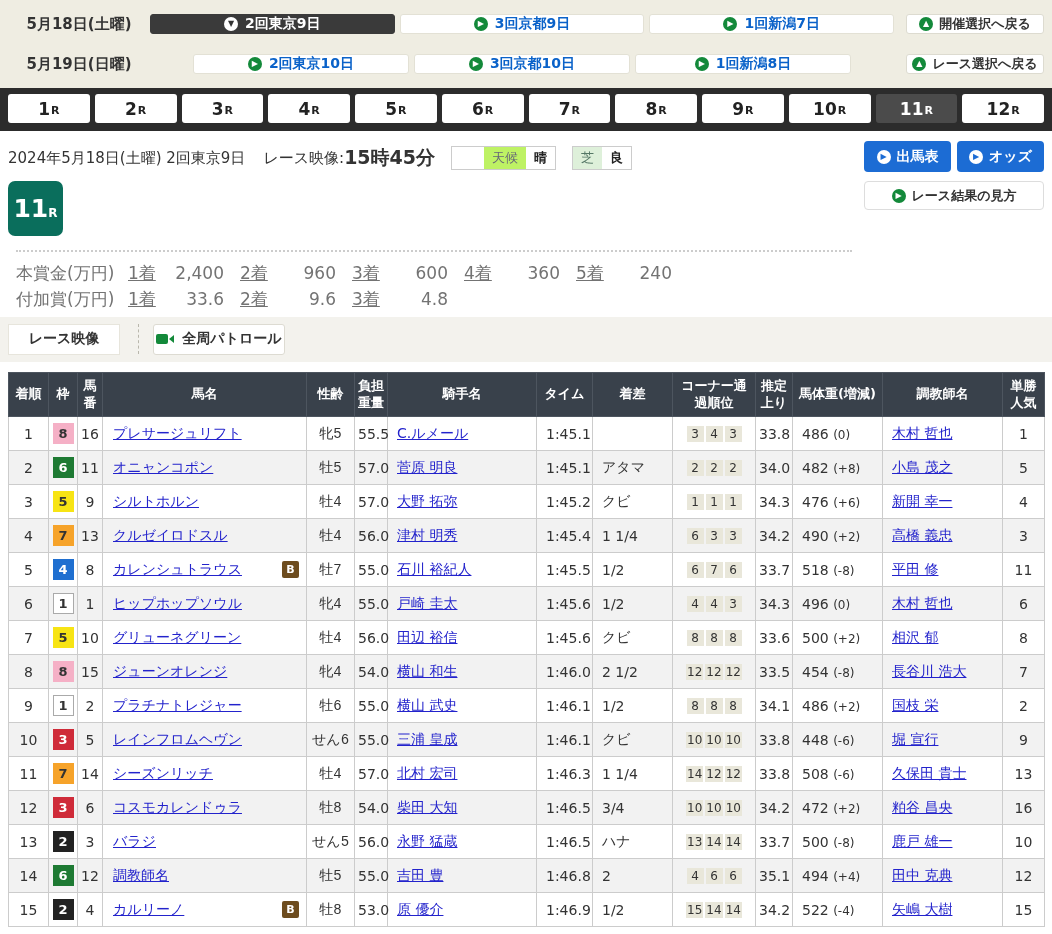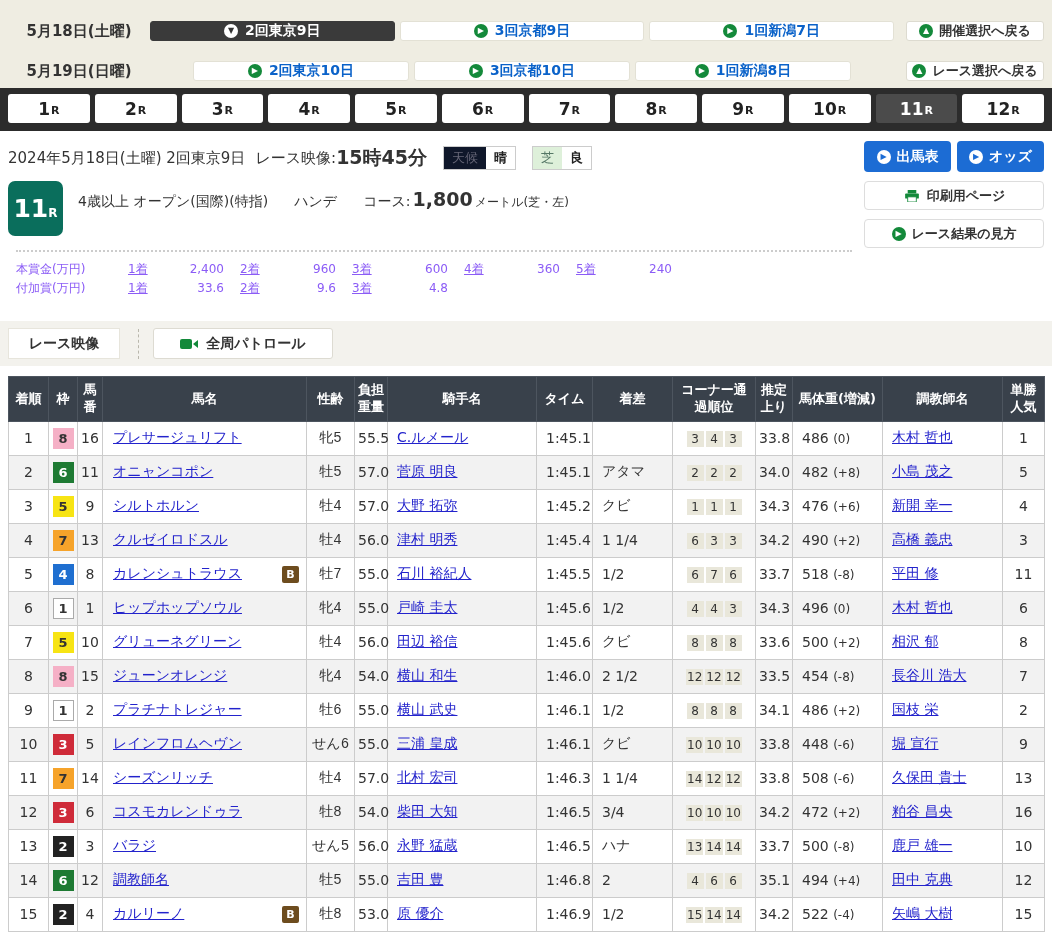--- a/index.html
+++ b/index.html
@@ -5,21 +5,21 @@
   * { box-sizing: border-box; }
   html,body { margin:0; padding:0; }
   body {
     width:1052px; min-height:934px; background:#fff; color:#333;
     font-family:"DejaVu Sans", sans-serif; font-size:14px;
   }
   a { color:#2323cc; text-decoration:underline; }
 
   
   .top-section { background:#efede2; padding:7px 8px 7px; }
-  .date-row { display:flex; align-items:flex-end; height:34px; }
+  .date-row { display:flex; align-items:center; height:34px; }
   .date-row + .date-row { margin-top:6px;gap:43px; }
   .date-label { width:142px; display:flex; align-items:center; justify-content:center;
     font-weight:bold; font-size:15px; color:#333; }
   .venue-tabs { display:flex; gap:5px; flex:1; }
   .venue-tab { flex:1; background:#fff; border:1px solid #e3e1d5; border-radius:3px;
     display:flex; align-items:center; justify-content:center; gap:7px;
     color:#0a62c9; font-weight:bold; font-size:14px; cursor:pointer; }
   .venue-tab.selected { background:#3a3a3a; border-color:#3a3a3a; color:#fff; }
   .top-right-btn { width:138px; margin-left:12px; background:#fff; border:1px solid #dddbd0;
     border-radius:3px; display:flex; align-items:center; justify-content:center; gap:6px;
@@ -35,26 +35,26 @@
   .race-strip { background:#2c2c2c; padding:6px 8px 8px; display:flex; gap:5px; }
   .race-tab { flex:1; height:29px; background:#fff; border-radius:3px; cursor:pointer;
     display:flex; align-items:center; justify-content:center; color:#222; }
   .race-tab .num { font-weight:bold; font-size:17px; }
   .race-tab .suf { font-weight:bold; font-size:11px; margin-left:1px; margin-top:3px; }
   .race-tab.selected { background:#4b4b4b; color:#fff; }
 
   
   .race-header { position:relative; padding:14px 8px 0; }
   .info-line { display:flex; align-items:center; font-size:15px; color:#333; }
-  .info-date { margin-right:10px; }
+  .info-date { margin-right:18px; }
   .start-label { }
   .start-time { font-weight:bold; font-size:19px; }
   .badge-group { display:flex; border:1px solid #ccc; margin-left:16px; font-size:13px; }
   .badge-group .bg-label { padding:2px 8px; color:#667; }
-  .badge-group .bg-label.weather { background:#0f172a; }
+  .badge-group .bg-label.weather { background:#bef264;margin-left:32px; }
   .badge-group .bg-label.turf { background:#def0da; color:#576; }
   .badge-group .bg-value { padding:2px 8px; background:#fff; font-weight:bold; color:#222; }
 
   .actions { position:absolute; right:8px; top:10px; width:180px; display:flex;
     flex-direction:column; gap:9px; }
   .actions-row { display:flex; gap:6px; }
   .btn-blue { flex:1; height:31px; background:#1c6cd4; border-radius:4px; color:#fff;
     font-weight:bold; font-size:14px; display:flex; align-items:center; justify-content:center;
     gap:6px; cursor:pointer; }
   .btn-white { height:29px; background:#fff; border:1px solid #ddd; border-radius:4px;
@@ -70,37 +70,37 @@
   .race-name { font-size:26px; font-weight:bold; letter-spacing:3px; color:#333; }
   .race-conditions { margin-top:7px; font-size:14px; color:#333; display:flex;
     align-items:baseline; }
   .cond-part { margin-right:26px; }
   .course-label { margin-right:2px; }
   .course-value { font-weight:bold; font-size:19px; }
   .course-unit { font-size:12px; margin-left:2px; }
 
   .dotted-sep { border-top:2px dotted #ccc; margin:14px 8px 8px; width:836px; }
 
-  .prize-block { padding:0 8px; font-size:12px; color:#8b5cf6; }
+  .prize-block { padding:0 8px; font-size:17px; color:#737373; }
   .prize-row { display:flex; line-height:1.55; }
   .prize-label { width:112px; }
   .prize-rank { width:40px;text-decoration:underline; }
   .prize-val { width:56px; text-align:right; margin-right:16px; }
 
   
-  .video-bar { background:#f3f2ed; margin-top:24px; padding:7px 8px; display:flex;
+  .video-bar { background:#f3f2ed; margin-top:4px; padding:7px 8px; display:flex;
     align-items:center; }
   .btn-race-video { width:112px; height:31px; background:#fff; border:1px solid #e7e5dc;
     display:flex; align-items:center; justify-content:center; font-weight:bold;
     cursor:pointer; }
   .btn-play { width:200px; height:33px; margin-left:8px; background:#2e7d20; border-radius:3px;
     color:#fff; font-weight:bold; font-size:15px; display:flex; align-items:center;
     justify-content:center; gap:8px; cursor:pointer; }
   .dashed-div { border-left:1px dashed #b9b7ac; height:30px; margin:0 14px 0 18px; }
-  .btn-patrol { width:180px; height:31px; background:#fff; border:1px solid #dddbd2;
+  .btn-patrol { width:132px; height:31px; background:#fff; border:1px solid #dddbd2;
     border-radius:3px; display:flex; align-items:center; justify-content:center; gap:8px;
     font-weight:bold; font-size:14px; color:#333; cursor:pointer; }
   .cam-icon { width:18px; height:12px; display:inline-block; }
 
   
   .results-wrap { margin:10px 8px 0; }
   table.results { border-collapse:collapse; table-layout:fixed; width:1036px; }
   table.results thead th { background:#39414b; color:#fff; font-size:13px; font-weight:bold;
     border:1px solid #4d555f; padding:5px 2px; line-height:1.3; vertical-align:middle; }
   table.results tbody td { border:1px solid #ccc; padding:6px 3px; font-size:14px;
@@ -241,46 +241,31 @@
       <div class="btn-blue">
         <span class="circle-icon blue-glyph">▶</span>
         <span>出馬表</span>
       </div>
       <div class="btn-blue">
         <span class="circle-icon blue-glyph">▶</span>
         <span>オッズ</span>
       </div>
     </div>
     <div class="btn-white">
-      <svg class="cam-icon" viewBox="0 0 18 14" width="16" height="13">
-        <rect x="4" y="0" width="10" height="4" fill="#13893a"></rect>
-        <rect x="1" y="4" width="16" height="6" rx="1" fill="#13893a"></rect>
-        <rect x="4" y="8" width="10" height="6" fill="#fff" stroke="#13893a"></rect>
-      </svg>
-      <span>印刷用ページ</span>
-    </div>
-    <div class="btn-white">
       <span class="circle-icon">▶</span>
       <span>レース結果の見方</span>
     </div>
   </div>
 
   <div class="title-row">
     <div class="race-num-badge">
       <span class="num">11</span>
       <span class="suf">R</span>
     </div>
     <div class="title-texts">
-      <div class="race-conditions">
-        <span class="cond-part">4歳以上 オープン(国際)(特指)</span>
-        <span class="cond-part">ハンデ</span>
-        <span class="course-label">コース:</span>
-        <span class="course-value">1,800</span>
-        <span class="course-unit">メートル(芝・左)</span>
-      </div>
     </div>
   </div>
 
   <div class="dotted-sep"></div>
 
   <div class="prize-block">
     <div class="prize-row">
       <span class="prize-label">本賞金(万円)</span>
       <span class="prize-rank">1着</span>
         <span class="prize-val">2,400</span>

